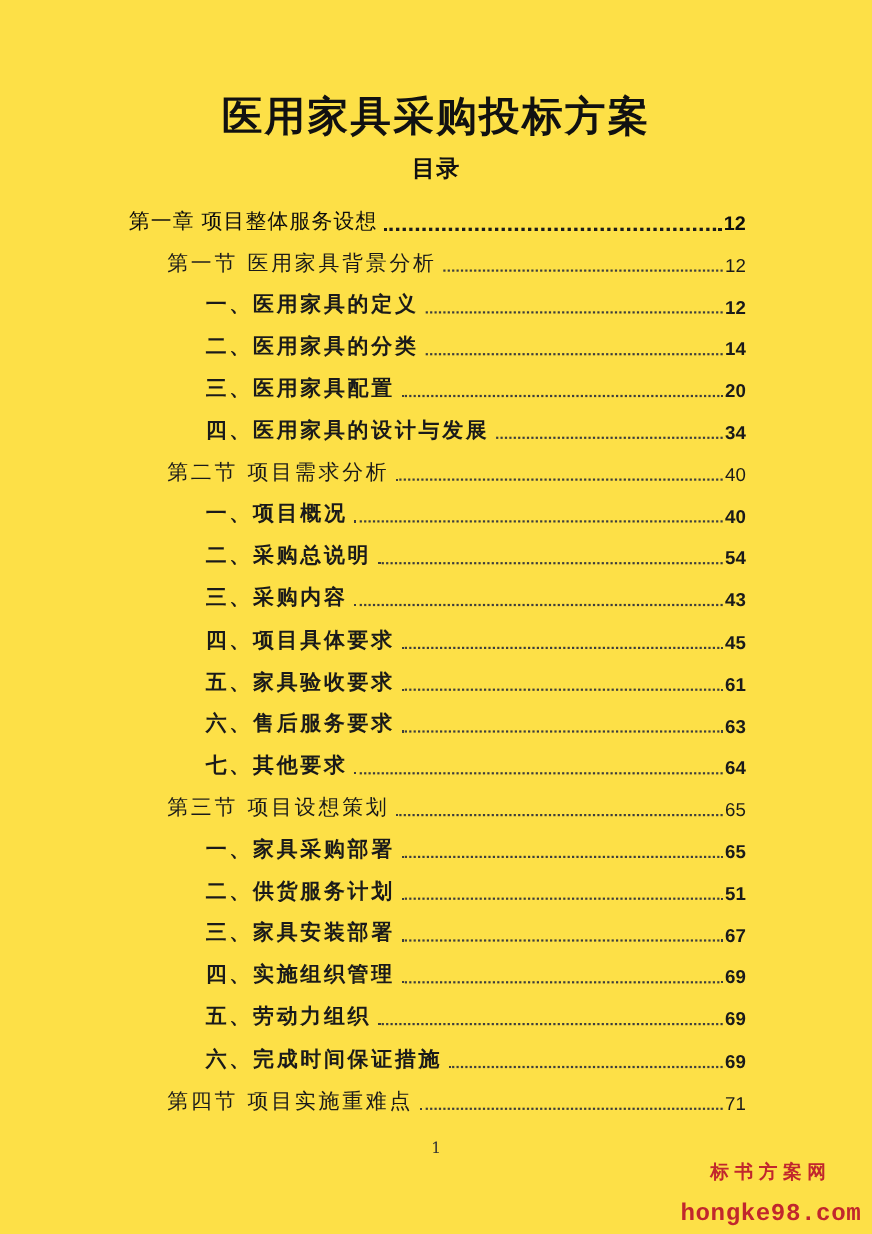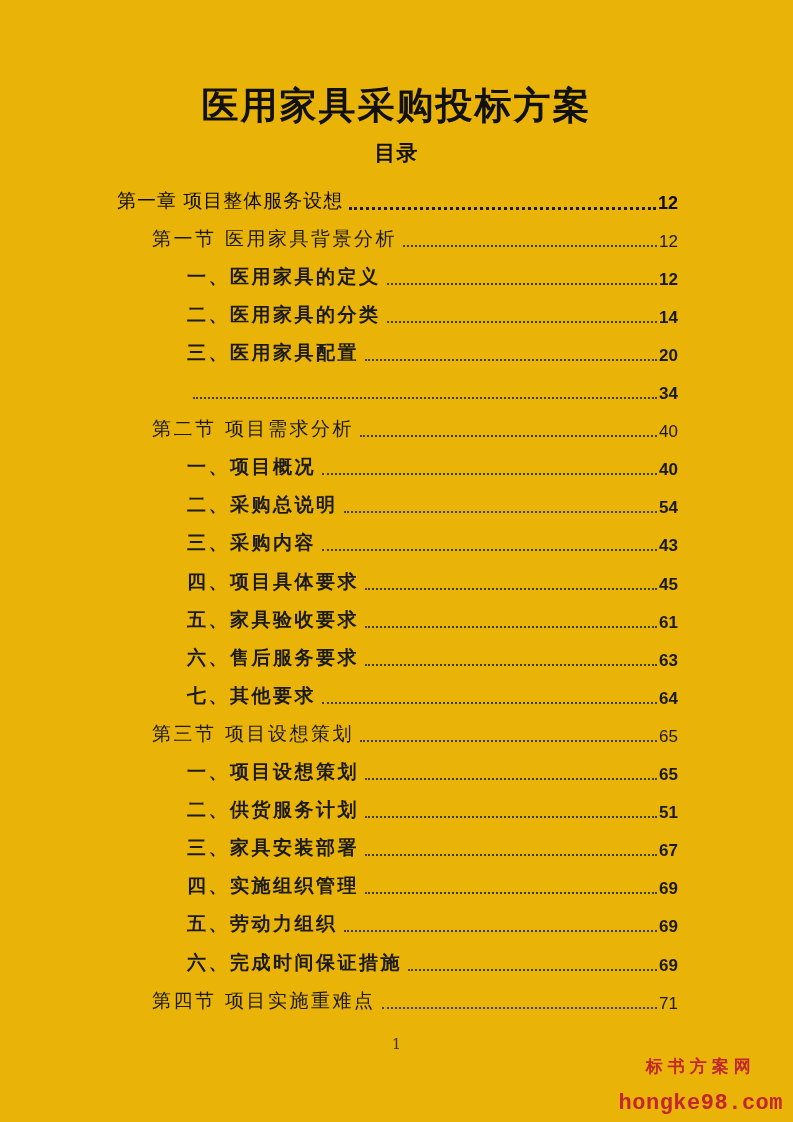--- a/index.html
+++ b/index.html
@@ -1,17 +1,17 @@
 <!DOCTYPE html>
 <html><head>
 <meta charset="utf-8">
 <style>
   html,body{margin:0;padding:0;background:#e9e9e9;}
   .page{
-    width:793px;height:1122px;margin:0 auto;background:#eab308;
+    width:793px;height:1122px;margin:0 auto;background:#fde047;
     position:relative;overflow:hidden;box-sizing:border-box;
     padding-top:84px;
     font-family:"DejaVu Serif","Liberation Serif",serif;
     color:#1a1a1a;
   }
   .doc-title{
     margin:0;text-align:center;
     font-size:37px;line-height:1.15;font-weight:bold;letter-spacing:2px;
     color:#111;
   }
@@ -79,20 +79,21 @@
       <span class="label">二、医用家具的分类</span>
       <span class="dots"></span>
       <span class="pagenum">14</span>
     </div>
     <div class="toc-row lvl2">
       <span class="label">三、医用家具配置</span>
       <span class="dots"></span>
       <span class="pagenum">20</span>
     </div>
     <div class="toc-row lvl2">
+      <span class="label">四、医用家具的设计与发展</span>
       <span class="dots"></span>
       <span class="pagenum">34</span>
     </div>
     <div class="toc-row lvl1">
       <span class="label">第二节 项目需求分析</span>
       <span class="dots"></span>
       <span class="pagenum">40</span>
     </div>
     <div class="toc-row lvl2">
       <span class="label">一、项目概况</span>
@@ -128,21 +129,21 @@
       <span class="label">七、其他要求</span>
       <span class="dots"></span>
       <span class="pagenum">64</span>
     </div>
     <div class="toc-row lvl1">
       <span class="label">第三节 项目设想策划</span>
       <span class="dots"></span>
       <span class="pagenum">65</span>
     </div>
     <div class="toc-row lvl2">
-      <span class="label">一、项目设想策划</span>
+      <span class="label">一、家具采购部署</span>
       <span class="dots"></span>
       <span class="pagenum">65</span>
     </div>
     <div class="toc-row lvl2">
       <span class="label">二、供货服务计划</span>
       <span class="dots"></span>
       <span class="pagenum">51</span>
     </div>
     <div class="toc-row lvl2">
       <span class="label">三、家具安装部署</span>

